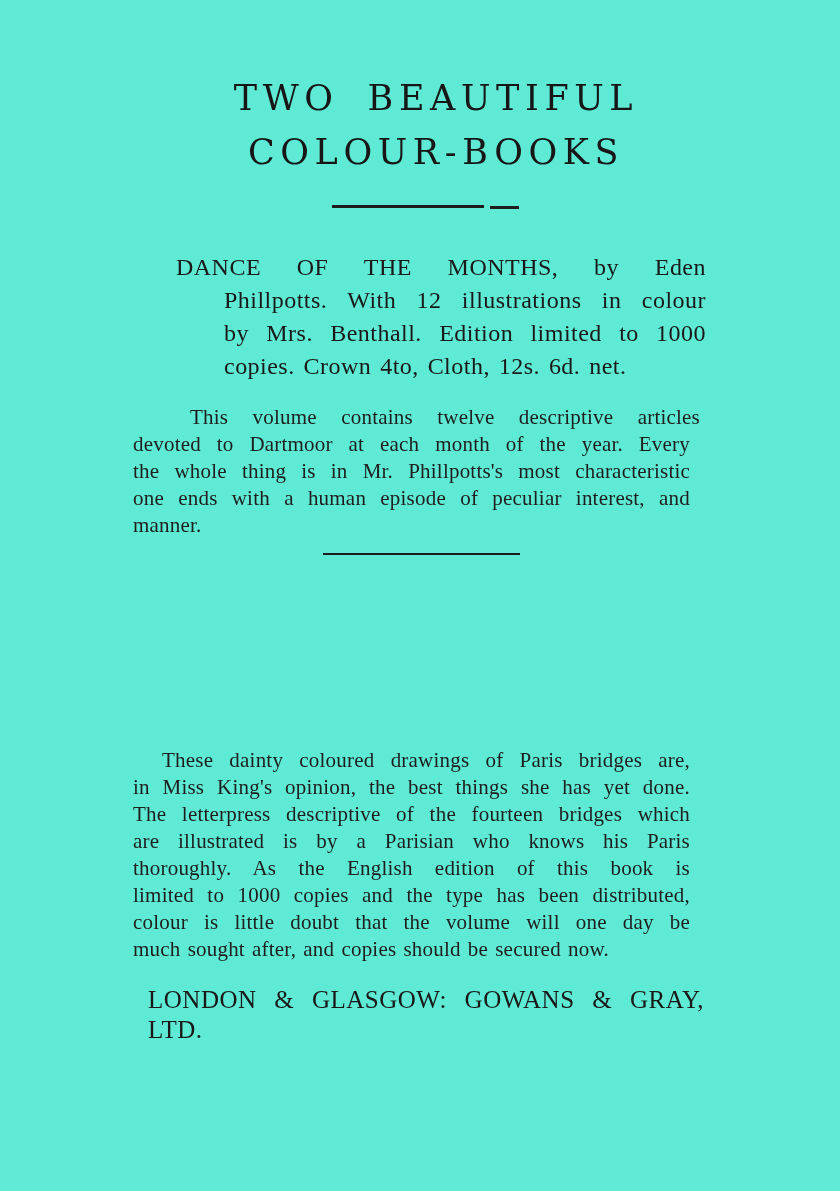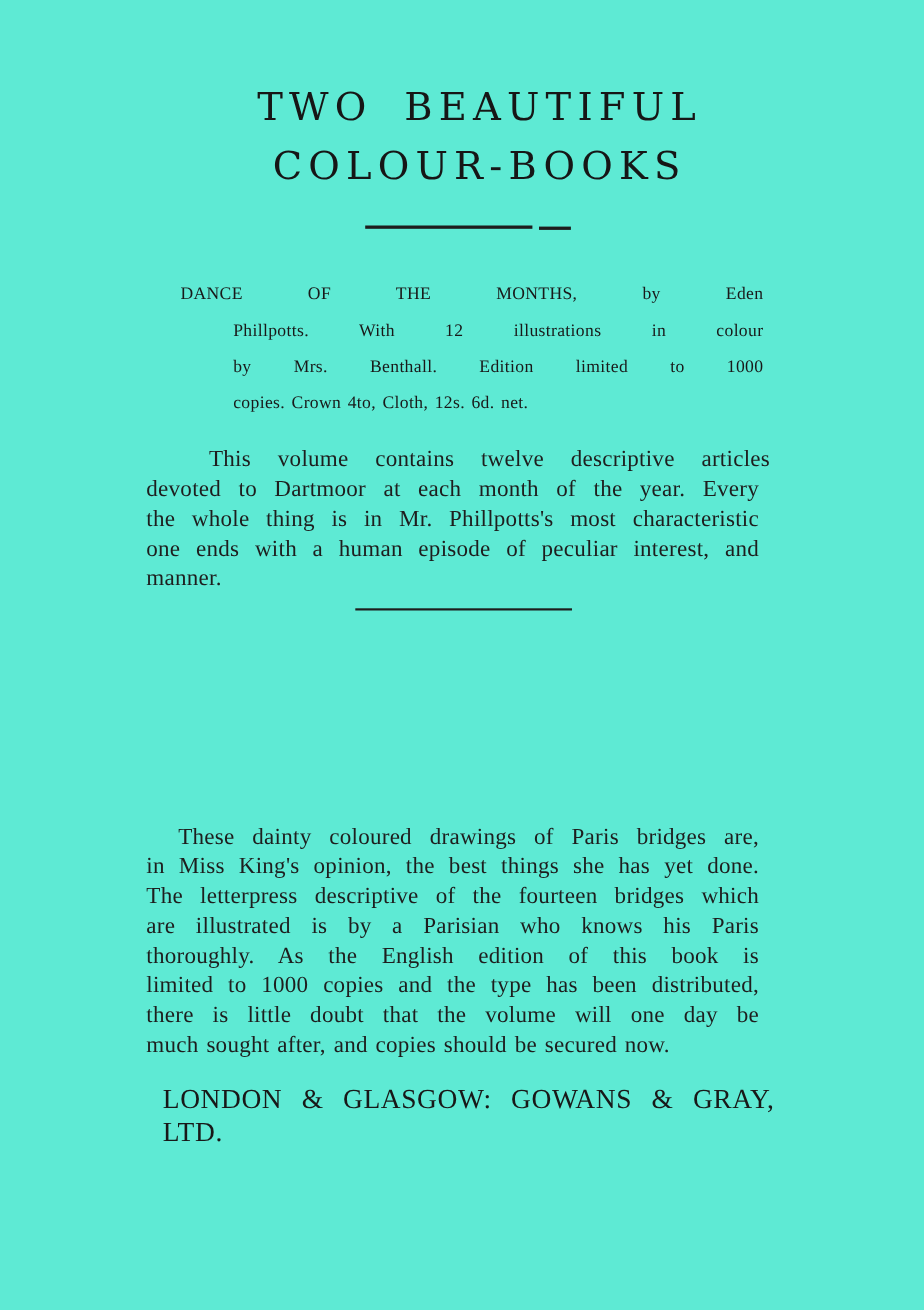--- a/index.html
+++ b/index.html
@@ -30,23 +30,23 @@
 
   
   .rule { position: absolute; background: #1d1d1d; height: 3px; }
   .rule-1a { top: 205px; left: 332px; width: 152px; }
   .rule-1b { top: 206px; left: 490px; width: 29px; }
   .rule-2  { top: 553px; left: 323px; width: 197px; height: 2px; }
 
   
   .heading {
     position: absolute;
-    left: 164px;
+    left: 176px;
     width: 530px;
-    font-size: 16px;
+    font-size: 24px;
     line-height: 33px;
     letter-spacing: 0.02em;
     word-spacing: 0.1em;
     color: #191919;
   }
   .heading-1 { top: 251px; }
   .heading-2 { top: 591px; }
   .heading .cont { margin-left: 48px; width: 482px; font-family: Liberation Serif, serif; }
 
   
@@ -114,19 +114,19 @@
   <div class="rule rule-2"></div>
 
 
   <div class="para para-2">
     <div class="ln first">These dainty coloured drawings of Paris bridges are,</div>
     <div class="ln">in Miss King's opinion, the best things she has yet done.</div>
     <div class="ln">The letterpress descriptive of the fourteen bridges which</div>
     <div class="ln">are illustrated is by a Parisian who knows his Paris</div>
     <div class="ln">thoroughly. As the English edition of this book is</div>
     <div class="ln">limited to 1000 copies and the type has been distributed,</div>
-    <div class="ln">there is little doubt that the volume will one day be</div>
+    <div class="ln">colour is little doubt that the volume will one day be</div>
     <div class="lnl">much sought after, and copies should be secured now.</div>
   </div>
 
   <div class="imprint">LONDON &amp; GLASGOW: GOWANS &amp; GRAY, LTD.</div>
 
 </div>
 
 </body></html>

